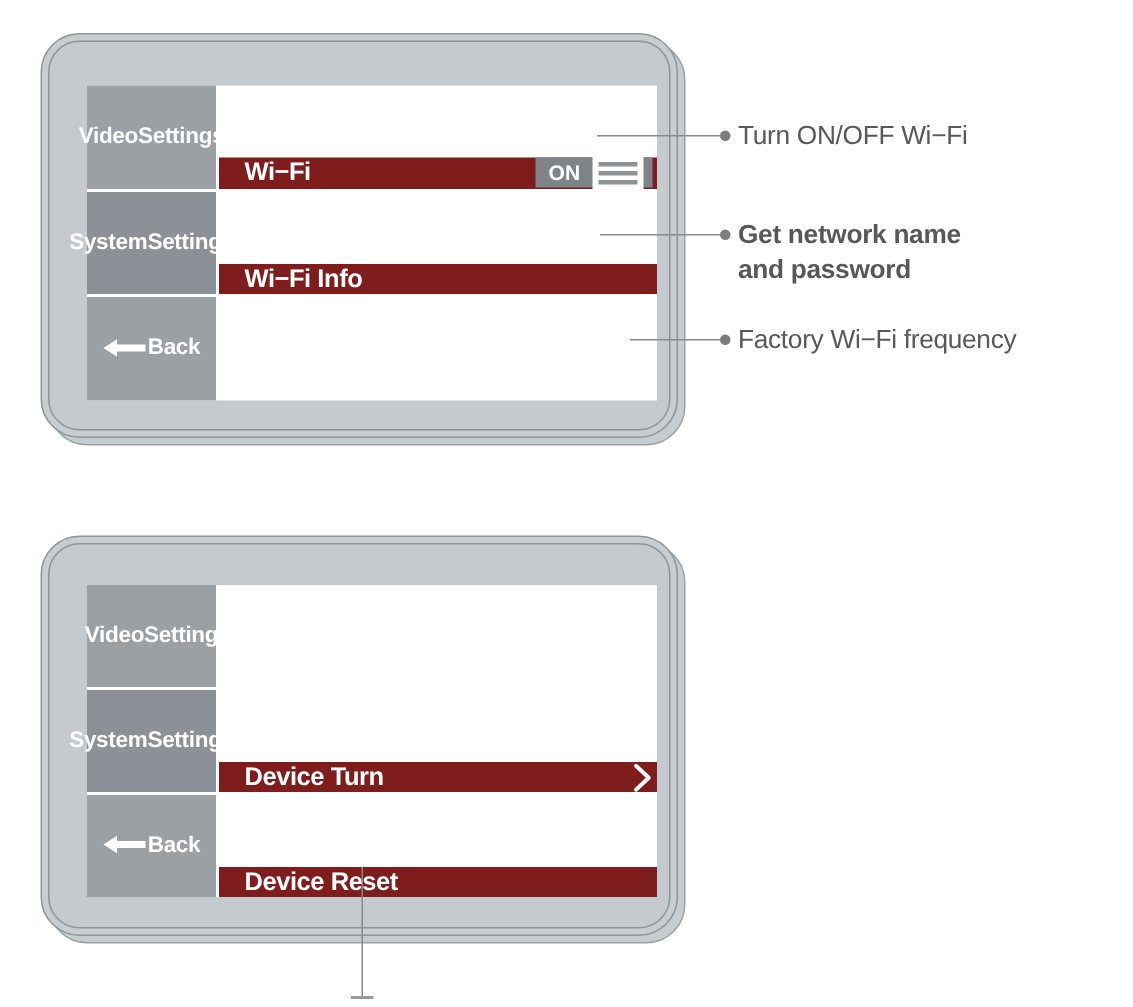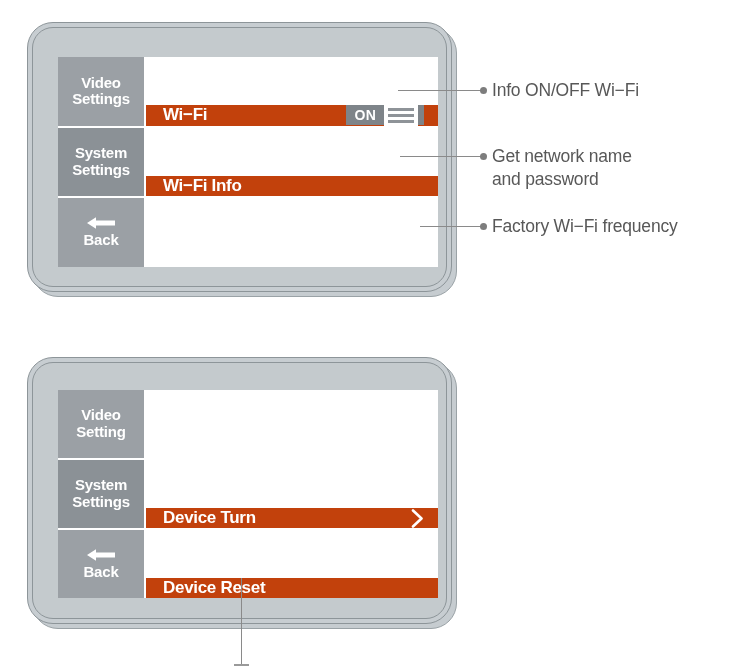--- a/index.html
+++ b/index.html
@@ -84,21 +84,21 @@
     border-radius: 27px;
   }
 
   
   .tab {
     width: 88px;
     flex: 0 0 88px;
     background: #9ba0a5;
     color: #ffffff;
     display: flex;
-    flex-direction: column;
+    flex-direction: row;
     align-items: center;
     justify-content: center;
     font-size: 15px;
     font-weight: bold;
     line-height: 1.12;
     letter-spacing: -0.2px;
     text-align: center;
     box-sizing: border-box;
     border-right: 2.5px solid #ffffff;
     user-select: none;
@@ -110,24 +110,24 @@
   .back-arrow {
     display: block;
     width: 30px;
     height: 14px;
     margin-bottom: 2px;
   }
 
   
   .cell {
     flex: 1 1 auto;
-    background: #c2410c;
+    background: #7f1d1d;
     display: flex;
     align-items: center;
-    padding: 0 14px 0 17px;
+    padding: 0 3px 0 17px;
     box-sizing: border-box;
     position: relative;
     min-width: 0;
     margin-top: 48px;
   }
   .cell-label {
     color: #ffffff;
     font-size: 17px;
     font-weight: bold;
     letter-spacing: -0.3px;
@@ -307,25 +307,25 @@
         <div class="cell">
           <span class="cell-label">Device Reset</span>
         </div>
       </div>
 
     </div>
   </div>
 
   <div class="leader" style="left:398px; top:90px; width:85px;"></div>
   <div class="bullet" style="left:480px; top:87px;"></div>
-  <div class="callout-text" style="left:492px; top:79px;">Info ON/OFF Wi−Fi</div>
+  <div class="callout-text" style="left:492px; top:79px;">Turn ON/OFF Wi−Fi</div>
 
   <div class="leader" style="left:400px; top:156px; width:83px;"></div>
   <div class="bullet" style="left:480px; top:153px;"></div>
-  <div class="callout-text" style="left:492px; top:145px;">Get network name
+  <div class="callout-text" style="left:492px; top:145px;font-weight:bold;">Get network name
 and password</div>
 
   <div class="leader" style="left:420px; top:226px; width:63px;"></div>
   <div class="bullet" style="left:480px; top:223px;"></div>
   <div class="callout-text" style="left:492px; top:215px;">Factory Wi−Fi frequency</div>
 
   <div class="leader-v" style="left:241px; top:578px; height:86px;"></div>
   <div class="leader-tick" style="left:234px; top:664px; width:15px;"></div>
 
 </div>

